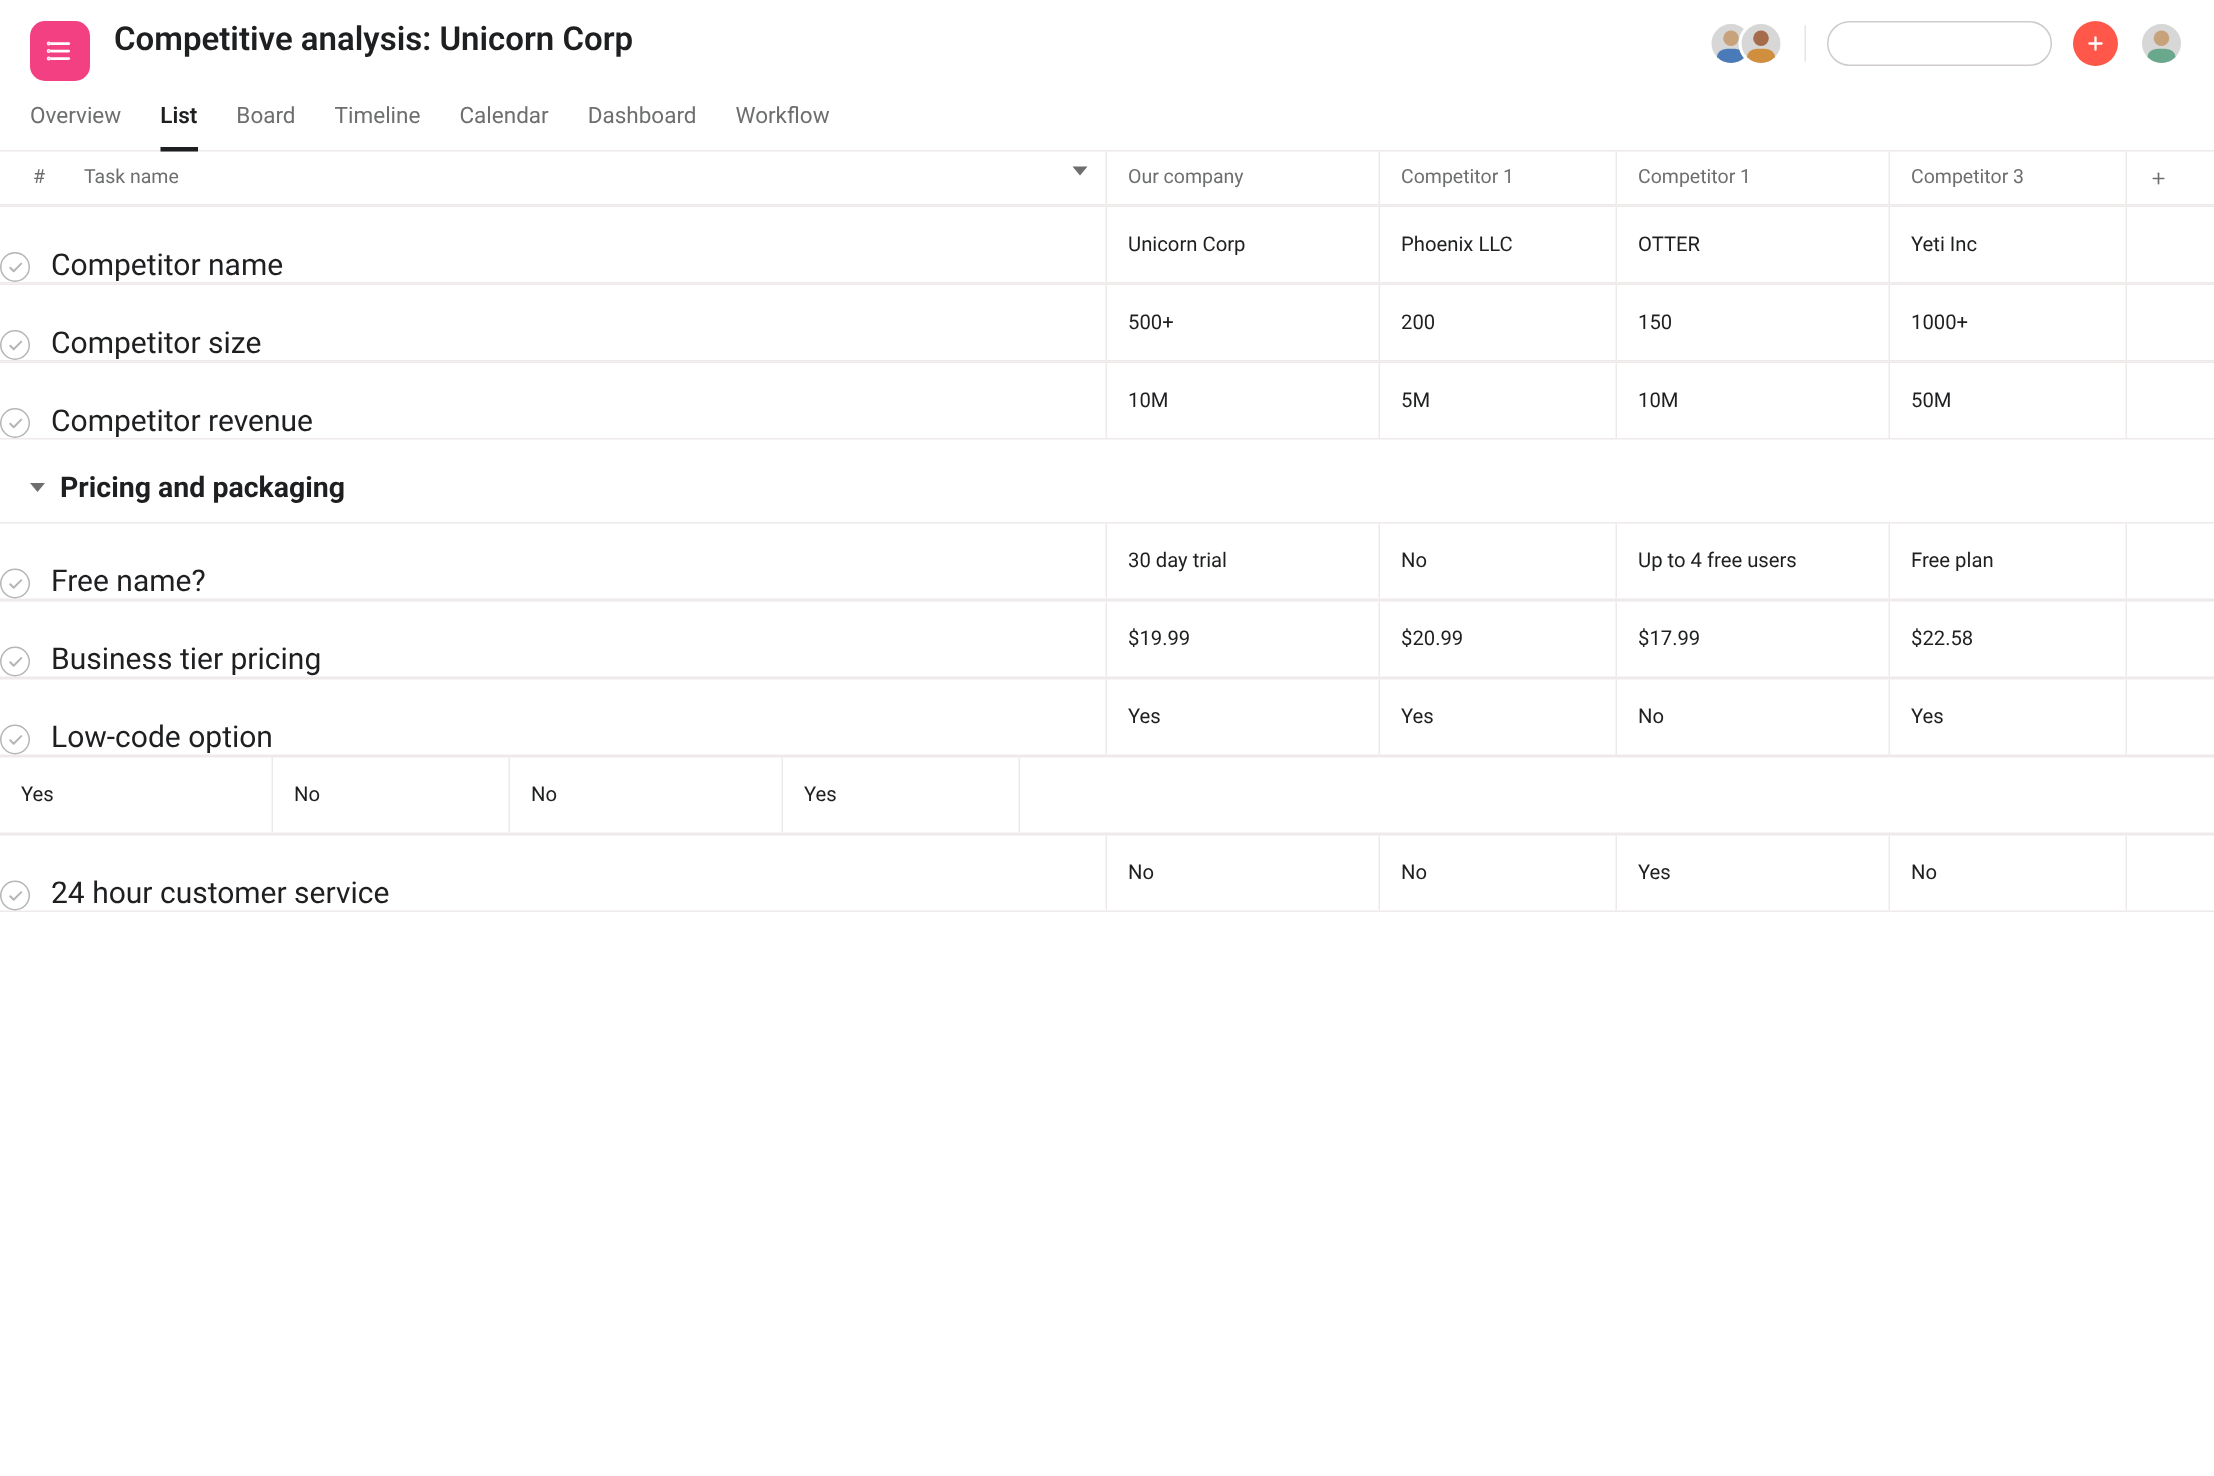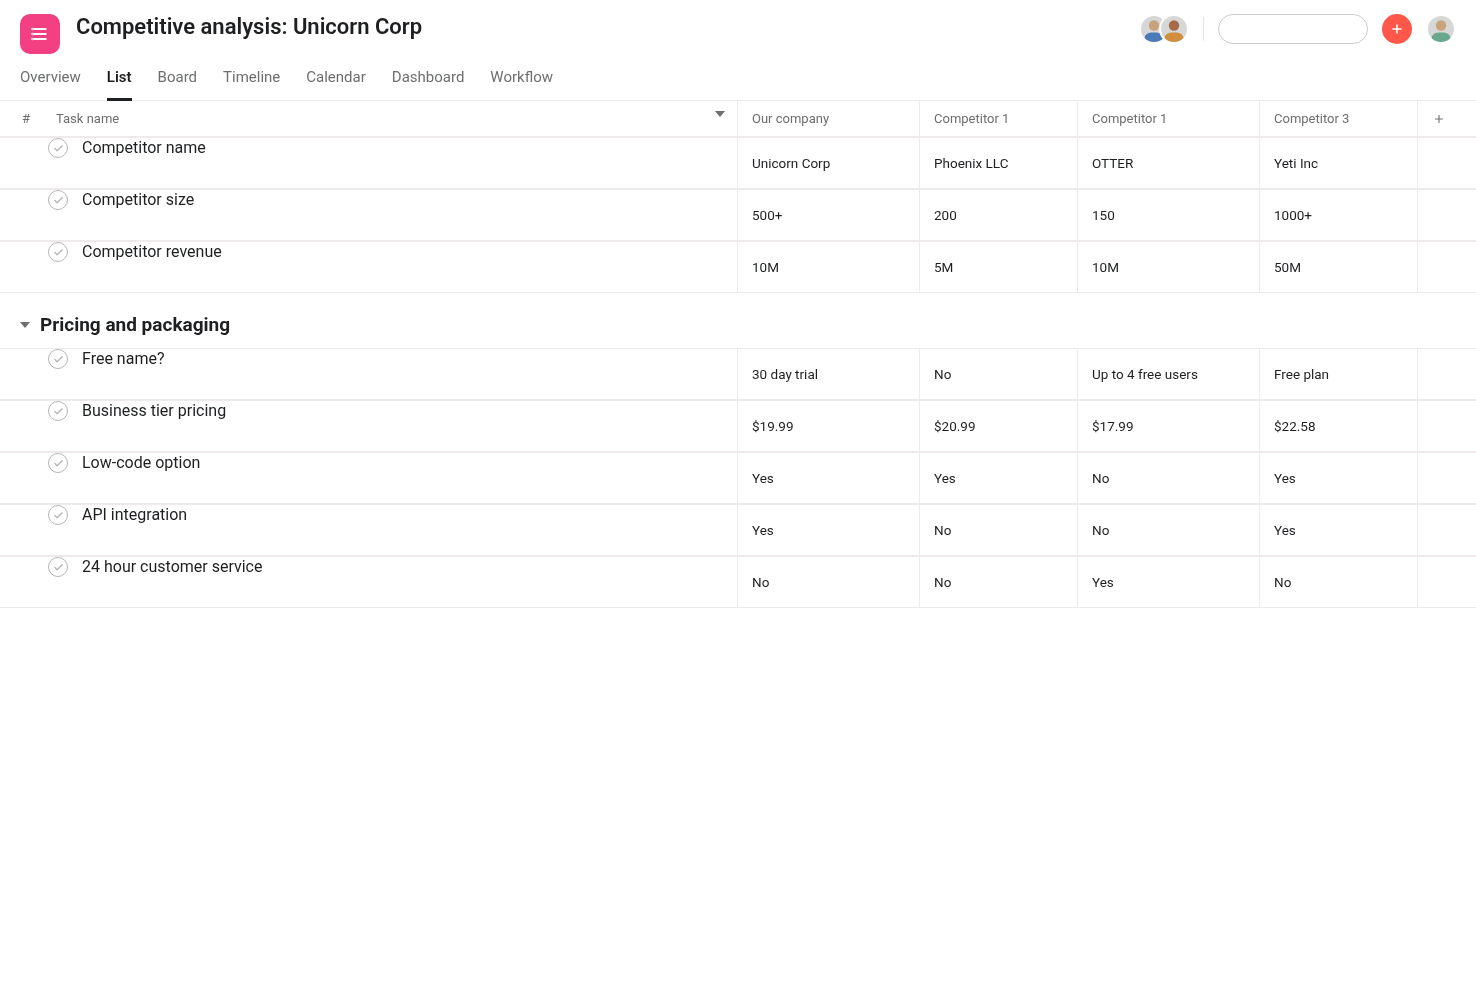--- a/index.html
+++ b/index.html
@@ -145,25 +145,24 @@
     cursor: pointer;
   }
 
   
   .task-row {
     min-height: 52px;
     border-top: 1px solid #edeae9;
   }
   .task-name-cell {
     flex: 0 0 738px;
-    display: flex; align-items: flex-start;
-    padding-left: 48px;
+    display: flex; align-items: flex-end;
     gap: 14px;
     border-right: 1px solid #edeae9;
-    font-size: 16px;
+    font-size: 20px;
     color: #1e1f21;
   }
   .check-circle {
     width: 20px; height: 20px;
     border: 1.6px solid #b6b6b6;
     border-radius: 50%;
     display: flex; align-items: center; justify-content: center;
     flex-shrink: 0;
     cursor: pointer;
   }
@@ -347,28 +346,20 @@
         </span>
         <span>Low-code option</span>
       </div>
       <div class="col-data" style="width:182px">Yes</div>
       <div class="col-data" style="width:158px">Yes</div>
       <div class="col-data" style="width:182px">No</div>
       <div class="col-data" style="width:158px">Yes</div>
       <div class="col-add"></div>
     </div>
     <div class="task-row">
-      <div class="task-name-cell">
-        <span class="check-circle">
-          <svg viewBox="0 0 24 24" fill="none" stroke-width="3" stroke-linecap="round" stroke-linejoin="round">
-            <polyline points="20 6 9 17 4 12"></polyline>
-          </svg>
-        </span>
-        <span>API integration</span>
-      </div>
       <div class="col-data" style="width:182px">Yes</div>
       <div class="col-data" style="width:158px">No</div>
       <div class="col-data" style="width:182px">No</div>
       <div class="col-data" style="width:158px">Yes</div>
       <div class="col-add"></div>
     </div>
     <div class="task-row">
       <div class="task-name-cell">
         <span class="check-circle">
           <svg viewBox="0 0 24 24" fill="none" stroke-width="3" stroke-linecap="round" stroke-linejoin="round">

